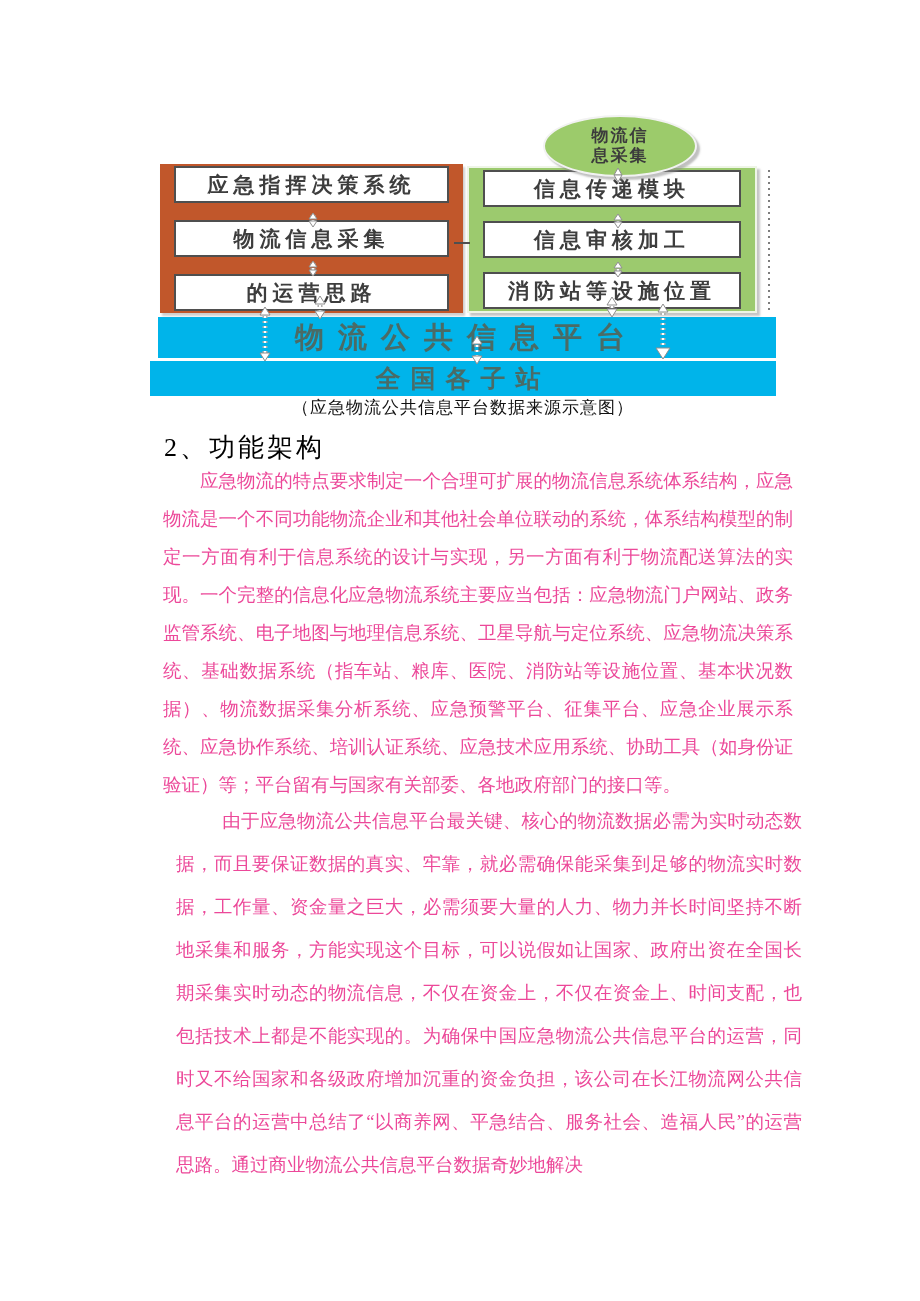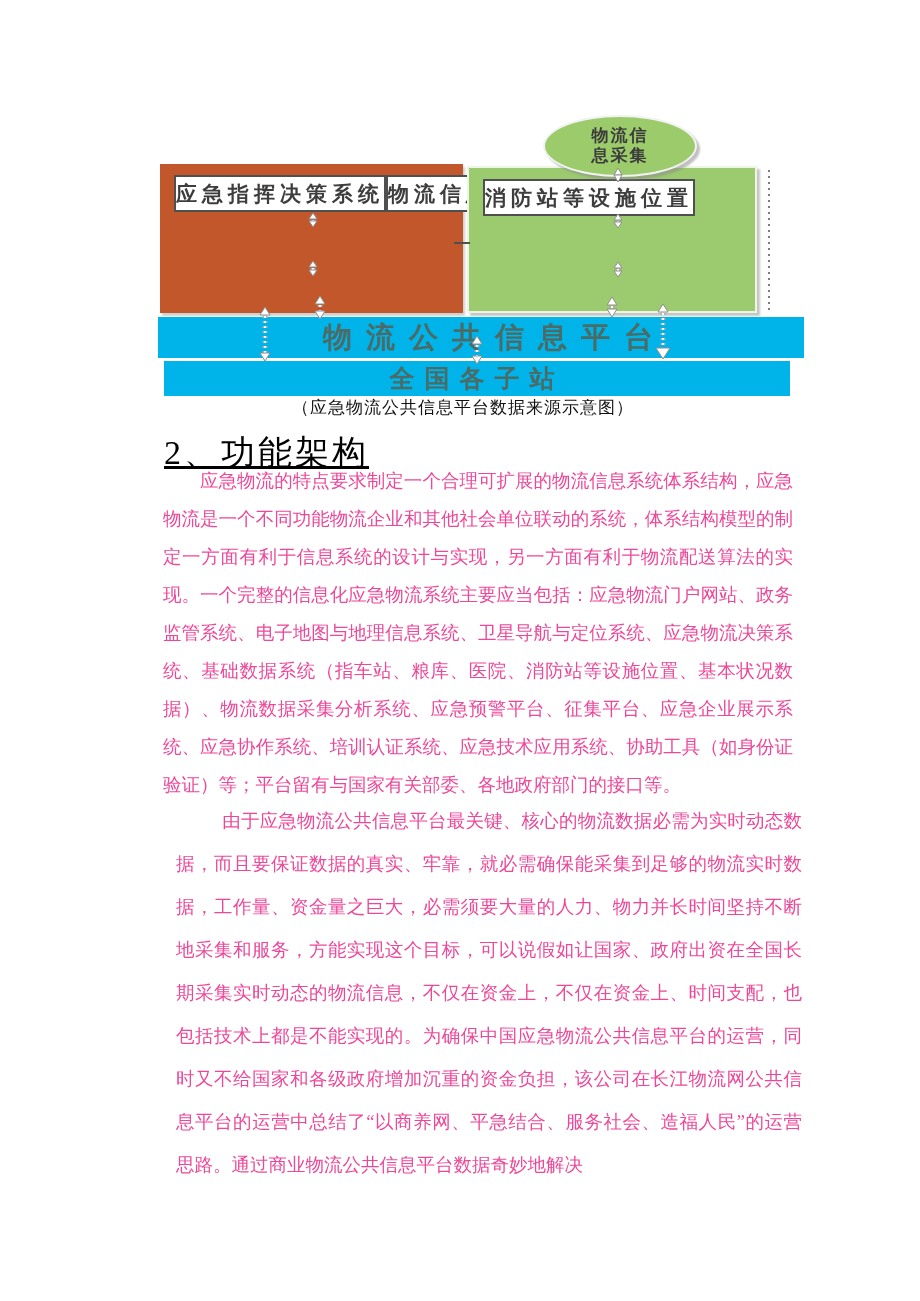--- a/index.html
+++ b/index.html
@@ -21,22 +21,22 @@
     text-align:center;z-index:3;
   }
   .ellipse span{
     display:block;width:72px;
     font-family:"Liberation Sans","DejaVu Sans",sans-serif;
     font-weight:bold;font-size:17px;line-height:20px;
     color:#3c3c3c;letter-spacing:2px;word-break:break-all;
   }
   .panel{
     position:absolute;box-sizing:border-box;
-    display:flex;flex-direction:row;justify-content:space-between;
-    padding:11px 14px;z-index:2;
+    display:flex;flex-direction:column;justify-content:space-between;
+    padding:2px 14px;z-index:2;
   }
   .panel-left{
     left:160px;top:164px;width:303px;height:149px;
     background:#C1572B;
     box-shadow:2px 3px 2px rgba(160,160,160,.5);
   }
   .panel-right{
     left:467px;top:166px;width:290px;height:147px;
     background:#9CCA6E;
     border:2px solid #eef5e6;
@@ -48,36 +48,36 @@
     font-family:"Liberation Sans","DejaVu Sans",sans-serif;
     font-weight:bold;font-size:21px;color:#3d3d3d;letter-spacing:5px;
     box-sizing:border-box;white-space:nowrap;
   }
   .bar{
     position:absolute;background:#00B4EA;
     display:flex;align-items:center;justify-content:center;
     font-family:"Liberation Sans","DejaVu Sans",sans-serif;
     font-weight:bold;color:#4a6b66;z-index:1;white-space:nowrap;
   }
-  .bar-platform{left:158px;top:317px;width:618px;height:41px;font-size:29px;letter-spacing:14px;padding-left:28px;}
-  .bar-substations{left:150px;top:361px;width:626px;height:35px;font-size:25px;letter-spacing:10px;margin-left:14px;}
+  .bar-platform{left:158px;top:317px;width:618px;height:41px;font-size:29px;letter-spacing:14px;}
+  .bar-substations{left:150px;top:361px;width:626px;height:35px;font-size:25px;letter-spacing:10px;}
   .caption{
     position:absolute;left:150px;top:396px;width:626px;
     text-align:center;font-size:17px;color:#111111;letter-spacing:1px;
   }
   .connector-svg{position:absolute;left:0;top:0;width:920px;height:430px;z-index:4;pointer-events:none;}
   .dash-out{stroke:#a9a9a9;stroke-width:5;stroke-dasharray:2 3;fill:none;}
   .dash-core{stroke:#ffffff;stroke-width:2.2;stroke-dasharray:2 3;fill:none;}
   .head{fill:#ffffff;stroke:#8f8f8f;stroke-width:1;}
   .solid-link{stroke:#4f4f4f;stroke-width:2;}
   .bracket{stroke:#7d7d7d;stroke-width:2;stroke-dasharray:2 4;fill:none;}
   
   .heading{
     position:absolute;left:164px;top:430px;
-    font-size:34px;color:#000000;letter-spacing:3px;font-weight:500;text-decoration:underline;
+    font-size:26px;color:#000000;letter-spacing:3px;font-weight:500;
   }
   .para{
     position:absolute;text-align:justify;color:#ec4899;
   }
   .para-1{
     left:163px;top:462px;width:630px;
     font-size:18.5px;line-height:38px;text-indent:2em;
   }
   .para-2{
     left:176px;top:800px;width:626px;
@@ -95,20 +95,22 @@
       <span>物流信息采集</span>
     </div>
 
     <div class="panel panel-left">
       <div class="mod-box">应急指挥决策系统</div>
       <div class="mod-box">物流信息采集</div>
       <div class="mod-box">的运营思路</div>
     </div>
 
     <div class="panel panel-right">
+      <div class="mod-box">信息传递模块</div>
+      <div class="mod-box">信息审核加工</div>
       <div class="mod-box">消防站等设施位置</div>
     </div>
 
     <div class="bar bar-platform">物流公共信息平台</div>
     <div class="bar bar-substations">全国各子站</div>
 
     <div class="caption">（应急物流公共信息平台数据来源示意图）</div>
 
     <svg class="connector-svg" viewBox="0 0 920 430">
 

